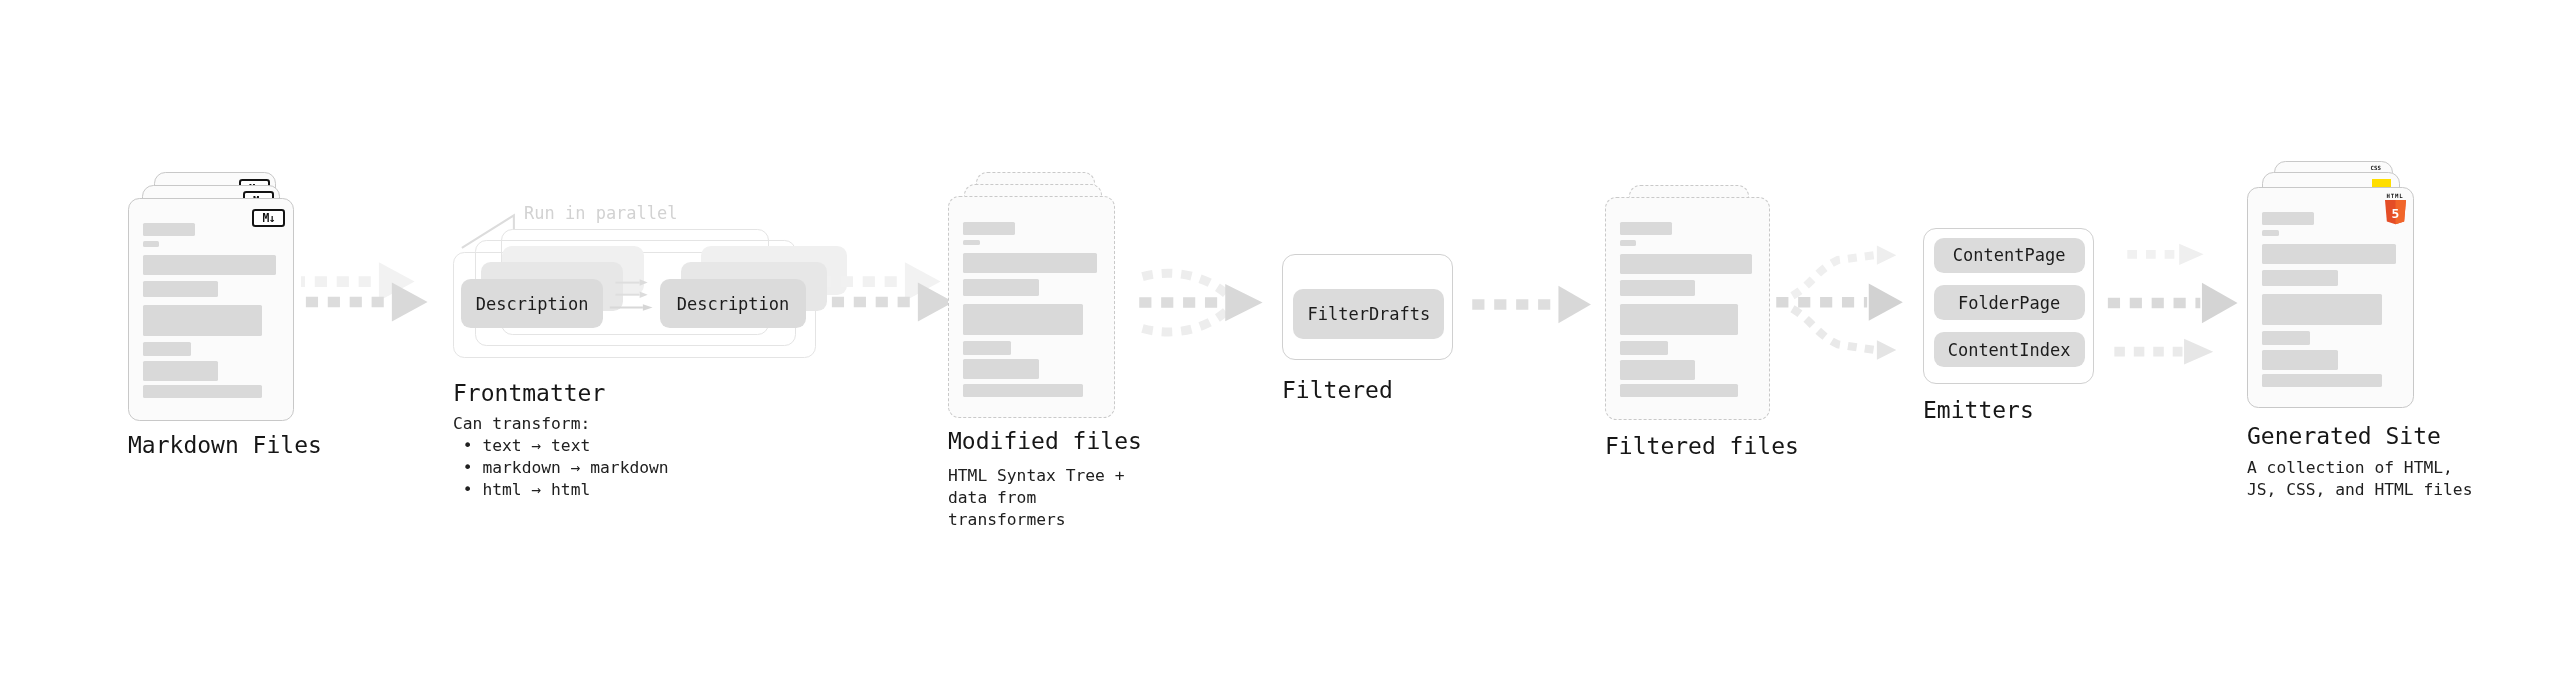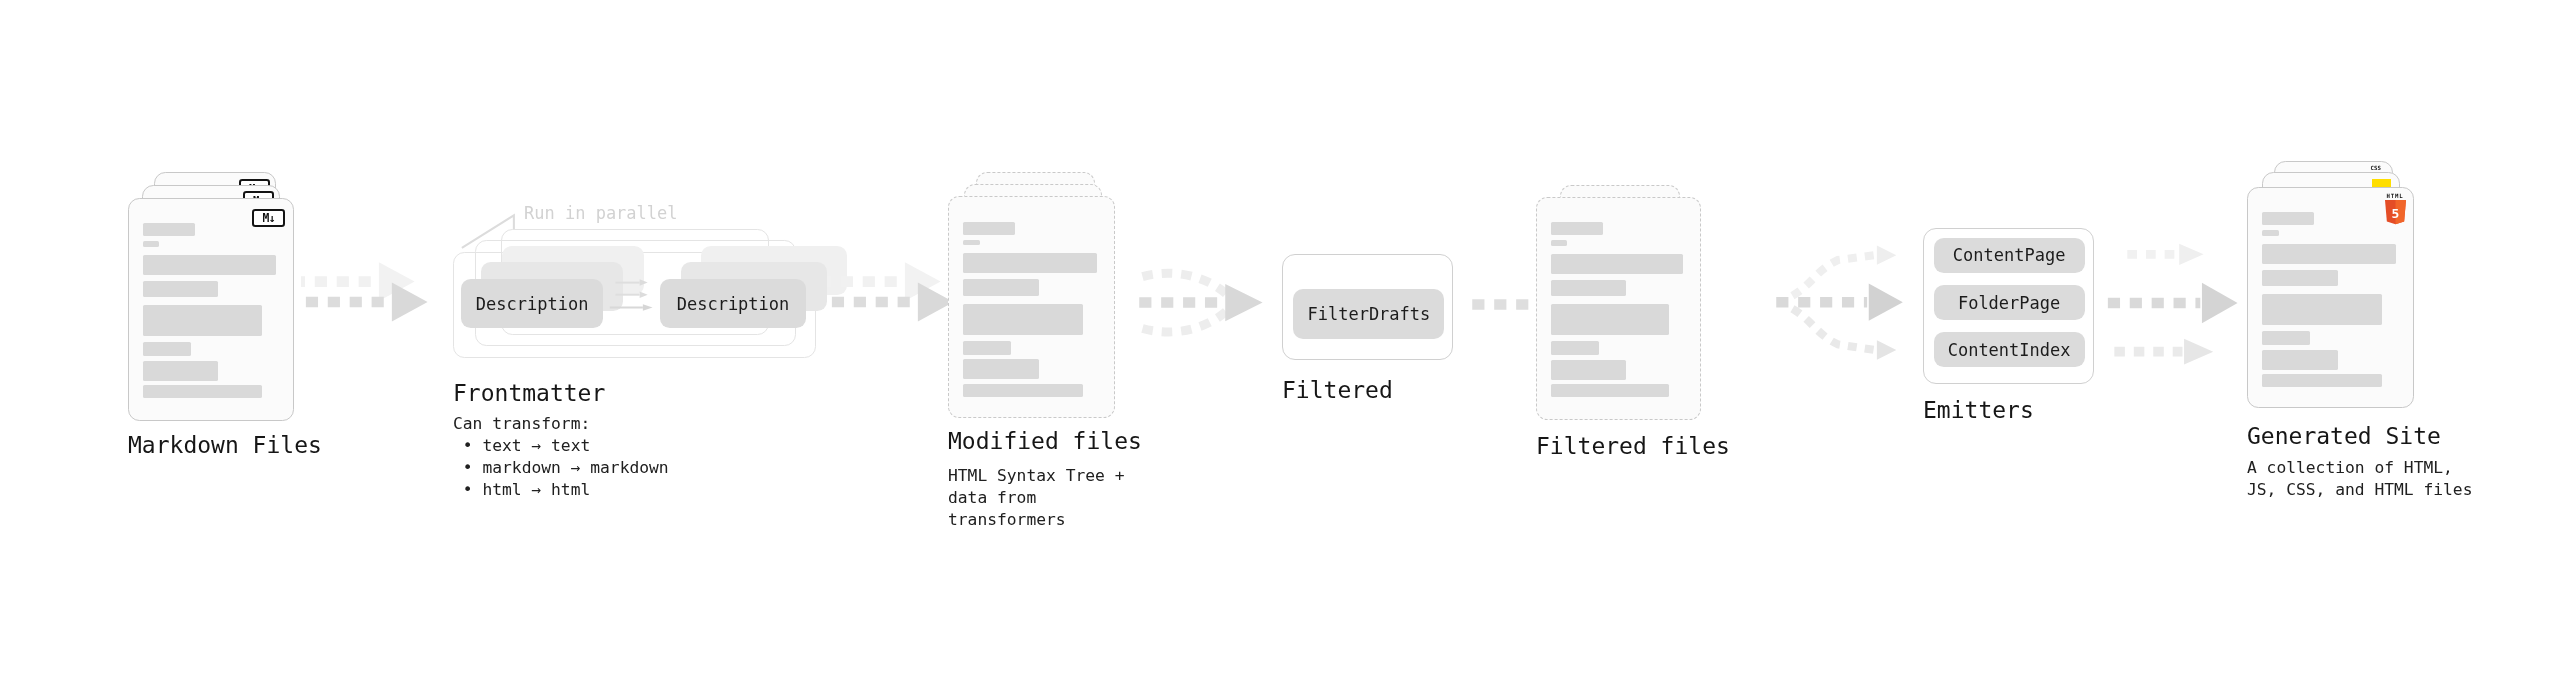--- a/index.html
+++ b/index.html
@@ -147,21 +147,21 @@
     <div class="frame" style="left:0;top:0;width:171px;height:106px"></div>
     <div class="pill" style="left:11.4px;top:35px;width:151px;height:50px;border-radius:10px">FilterDrafts</div>
     <div class="title" style="left:0;top:123px">Filtered</div>
   </div>
 
   <svg class="arrow" style="left:1469px;top:262px" width="126" height="85" viewBox="0 0 155 104">
     <path d="M4 52 H108" fill="none" stroke="#dedede" stroke-width="13" stroke-dasharray="15 12"></path>
     <polygon points="110,29 110,75 150,52" fill="#d8d8d8"></polygon>
   </svg>
 
-  <div class="group" style="left:1536px;top:174px;width:195px;height:325px">
+  <div class="group" style="left:1605px;top:174px;width:195px;height:325px">
     <div class="doc dashed" style="left:24.4px;top:11.4px;width:120px;height:203px"></div>
     <div class="doc dashed" style="left:0;top:23px;width:165px;height:223px">
       <div class="bars">
           <div class="bar" style="width: 38%; height: 13px; margin-top: 0px;"></div>
           <div class="bar" style="width: 12%; height: 5.7px; margin-top: 4.9px;"></div>
           <div class="bar" style="width: 97%; height: 19.5px; margin-top: 8.1px;"></div>
           <div class="bar" style="width: 55%; height: 16.3px; margin-top: 6.5px;"></div>
           <div class="bar" style="width: 87%; height: 31px; margin-top: 8.1px;"></div>
           <div class="bar" style="width: 35%; height: 14px; margin-top: 5.7px;"></div>
           <div class="bar" style="width: 55%; height: 19.5px; margin-top: 4.9px;"></div>

